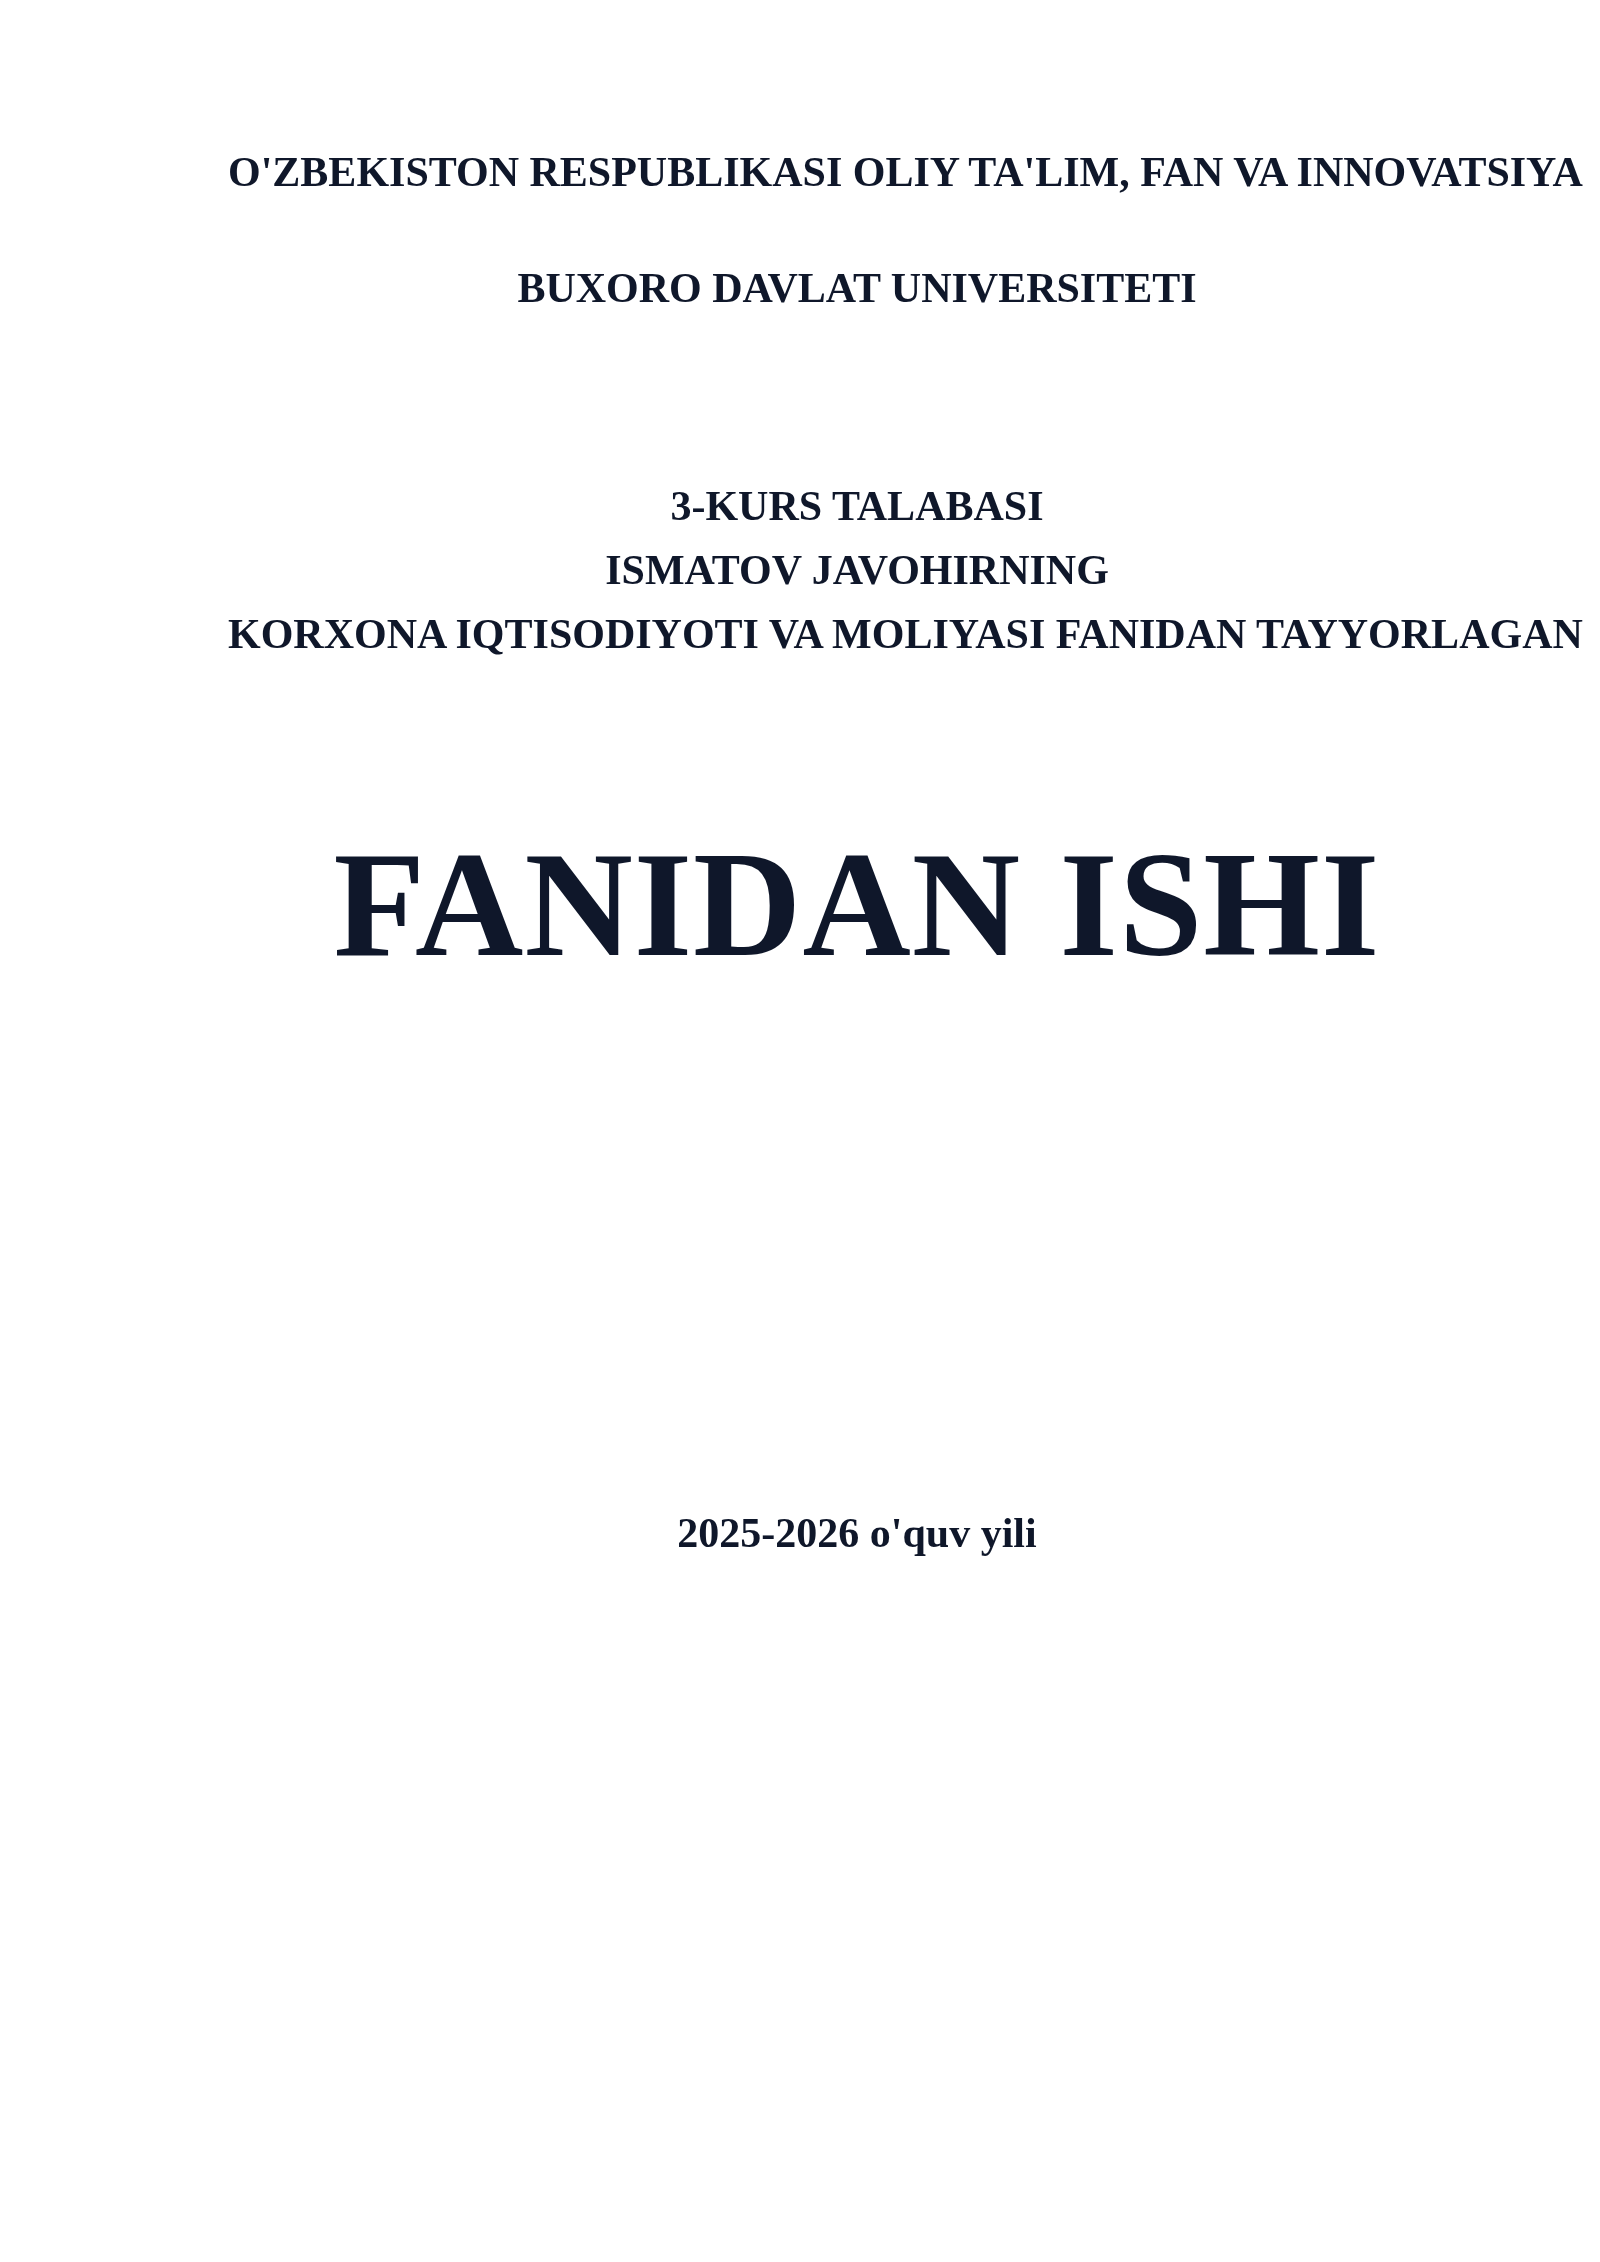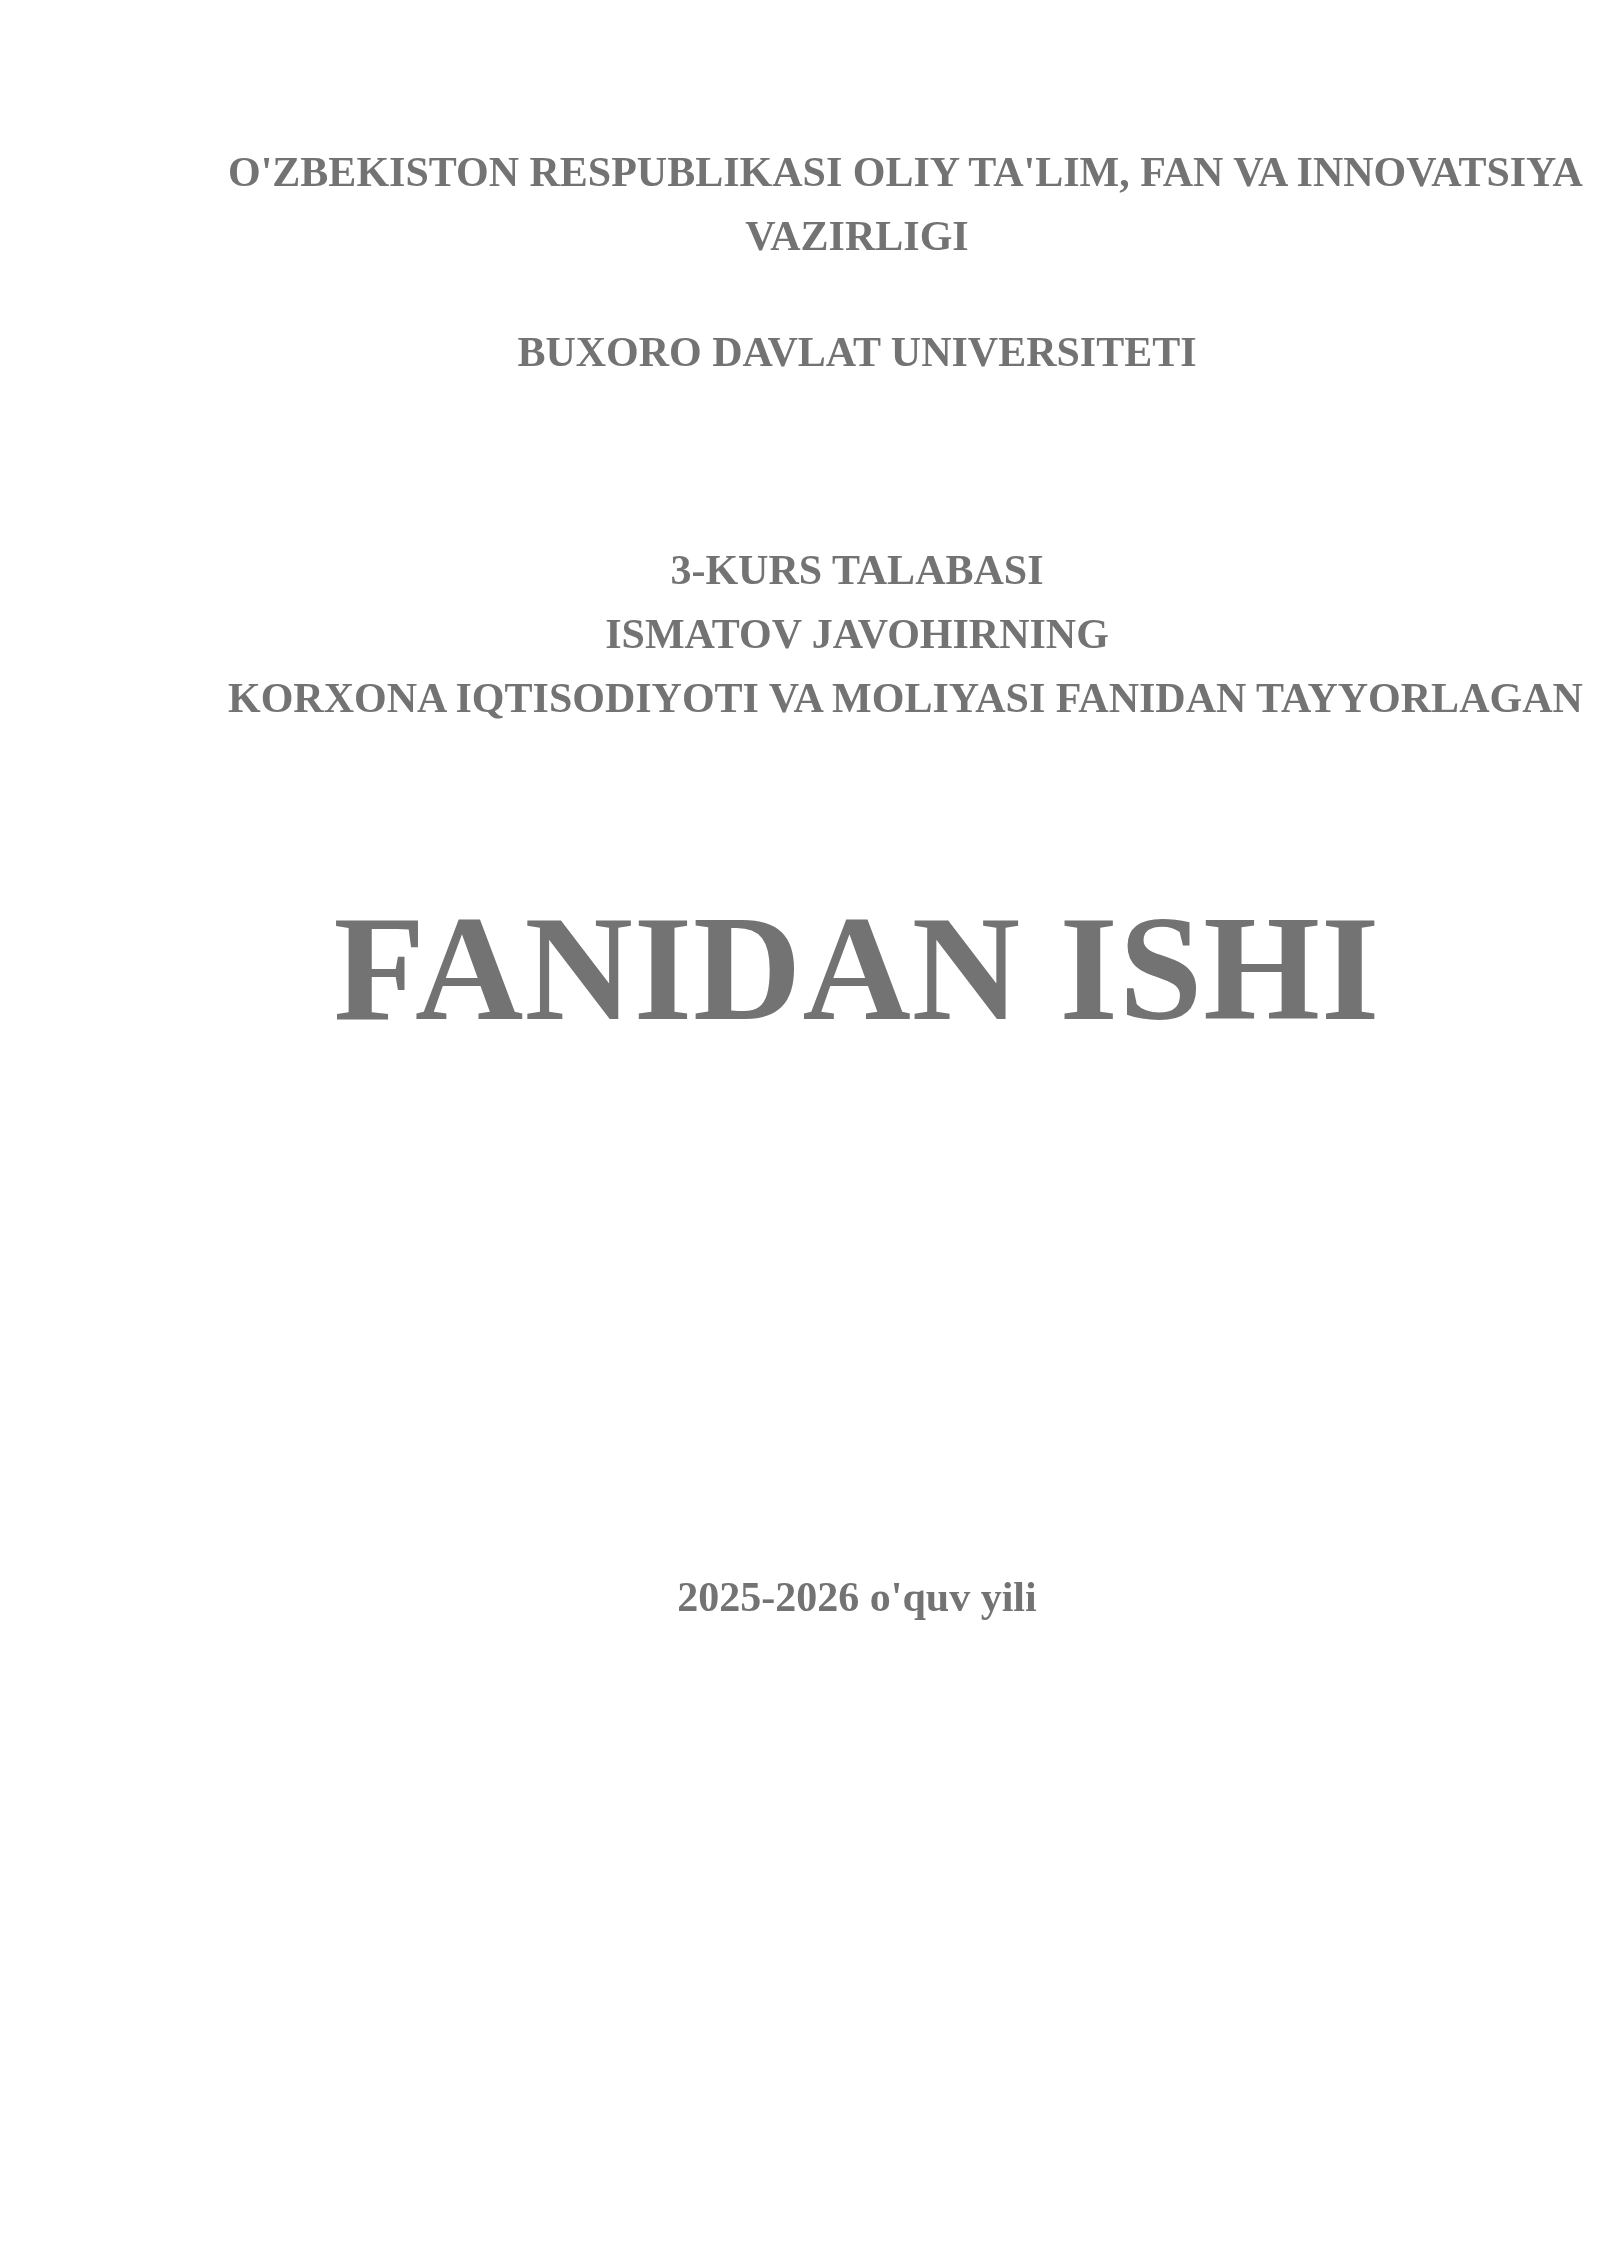--- a/index.html
+++ b/index.html
@@ -5,21 +5,21 @@
   html, body {
     margin: 0;
     padding: 0;
     background: #ffffff;
   }
   .page {
     position: relative;
     width: 1600px;
     height: 1638px;
     background: #ffffff;
-    color: #737373;
+    color: #0f172a;
     font-family: "Liberation Serif", "DejaVu Serif", serif;
     overflow: hidden;
   }
   
   .text-column {
     position: absolute;
     top: 0;
     left: 228px;
     width: 1258px;
     text-align: center;
@@ -68,21 +68,20 @@
   }
 </style>
 </head>
 <body>
 
 <div class="page">
   <div class="text-column">
 
     <div class="ministry-block">
       <div class="heading-line">O'ZBEKISTON RESPUBLIKASI OLIY TA'LIM, FAN VA INNOVATSIYA</div>
-      <div class="heading-line">VAZIRLIGI</div>
     </div>
 
     <div class="heading-line university-line">BUXORO DAVLAT UNIVERSITETI</div>
 
     <div class="student-block">
       <div class="heading-line">3-KURS TALABASI</div>
       <div class="heading-line">ISMATOV JAVOHIRNING</div>
       <div class="heading-line">KORXONA IQTISODIYOTI VA MOLIYASI FANIDAN TAYYORLAGAN</div>
     </div>
 

